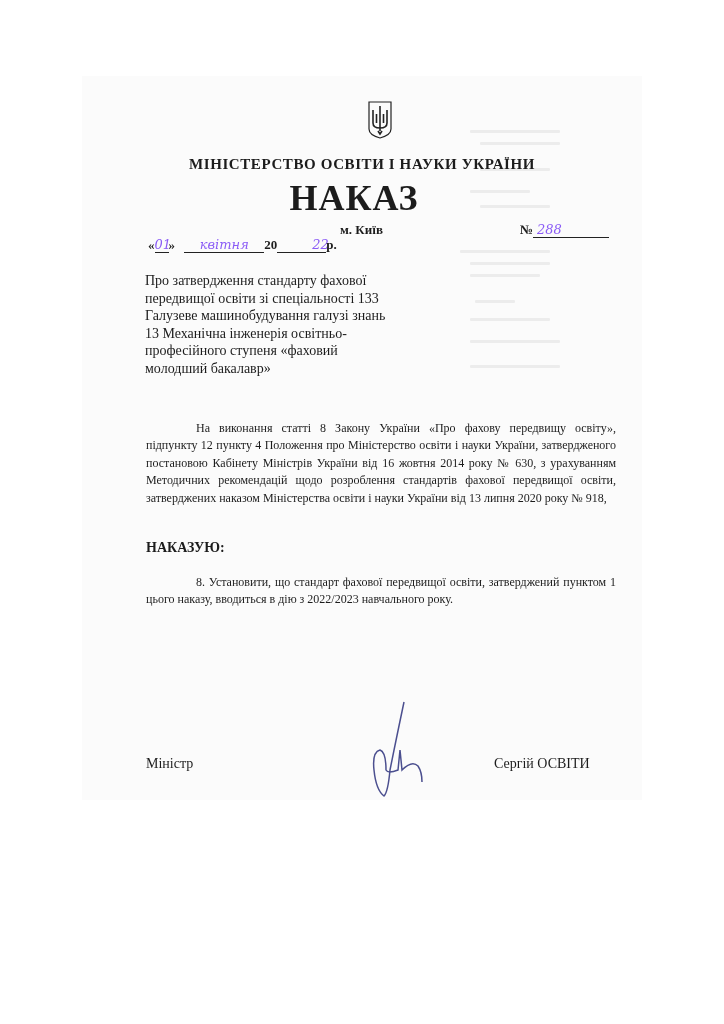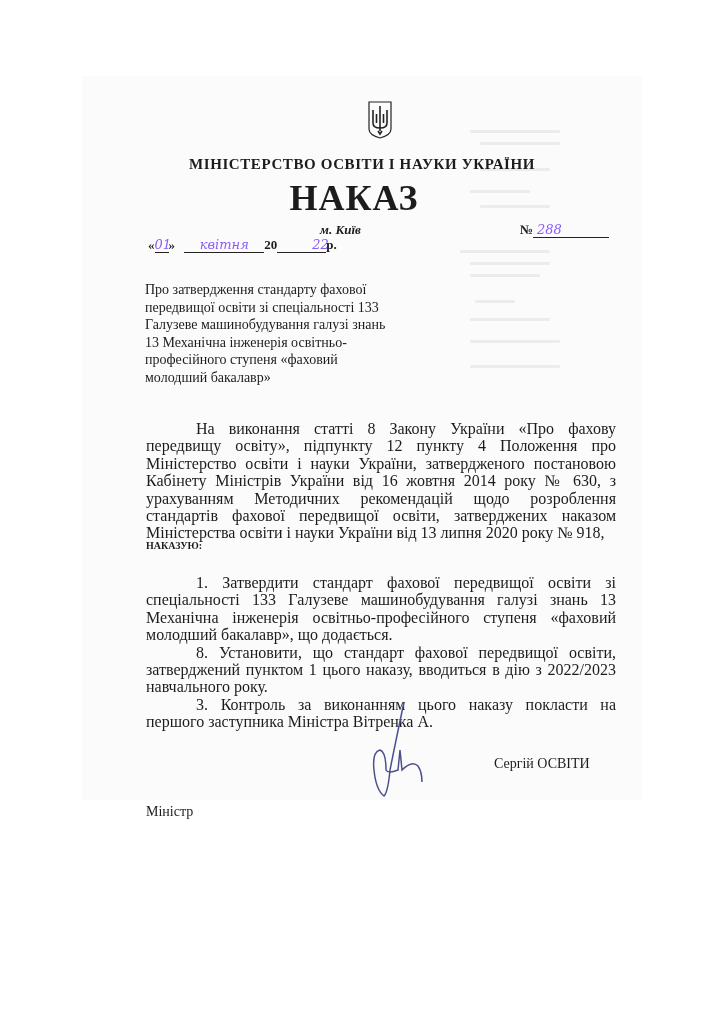--- a/index.html
+++ b/index.html
@@ -6,28 +6,28 @@
     body { width: 724px; height: 1024px; position: relative; overflow: hidden; font-family: "Liberation Serif", "DejaVu Serif", serif; color: #1c1c1c; }
     .scan { position: absolute; left: 82px; top: 76px; width: 560px; height: 724px; background: #fbfbfb; }
     .ghost { position: absolute; height: 3px; background: #ececec; border-radius: 1px; }
     .abs { position: absolute; }
     .emblem { left: 368px; top: 101px; width: 24px; height: 38px; }
     .ministry { left: 0; width: 724px; top: 156px; text-align: center; font-weight: bold; font-size: 15px; letter-spacing: 0.6px; }
     .title { left: 0; width: 708px; top: 178px; text-align: center; font-weight: bold; font-size: 36px; letter-spacing: 1px; line-height: 40px; }
     .dateline { top: 222px; font-size: 13px; font-weight: bold; }
     .hand { font-family: "DejaVu Serif", serif; font-style: italic; font-weight: normal; color: #8b5cf6; }
     .uline { display: inline-block; border-bottom: 1px solid #222; text-align: center; line-height: 14px; }
-    .subject { left: 145px; top: 281px; width: 250px; font-size: 14px; line-height: 17.5px; }
-    .para { left: 146px; width: 470px; font-size: 16px; line-height: 17.4px; text-align: justify; }
+    .subject { left: 145px; top: 272px; width: 250px; font-size: 14px; line-height: 17.5px; }
+    .para { left: 146px; width: 470px; font-size: 12px; line-height: 17.4px; text-align: justify; }
     .indent { text-indent: 50px; }
     .p-main { top: 420px; }
-    .nakazuyu { left: 146px; top: 540px; font-weight: bold; font-size: 10px; }
+    .nakazuyu { left: 146px; top: 540px; font-weight: bold; font-size: 14px; }
     .items { top: 574px; }
     .items p { margin: 0; }
-    .sig-left { left: 146px; top: 756px; font-size: 14px; margin-top: 48px; }
+    .sig-left { left: 146px; top: 756px; font-size: 14px; }
     .sig-right { left: 494px; top: 756px; font-size: 14px; }
     .signature { left: 360px; top: 700px; width: 80px; height: 100px; }
   </style>
 </head>
 <body>
 
 <div class="scan"></div>
 
 <div>
   <div class="ghost" style="left:470px;top:130px;width:90px;"></div>
@@ -49,34 +49,32 @@
   <path d="M12 5 V30 M5 9 V22 Q5 27 12 27 Q19 27 19 22 V9 M8.5 13 V22 M15.5 13 V22 M10 30 L12 33 L14 30" fill="none" stroke="#222" stroke-width="1.6"></path>
 </svg>
 
 <div class="abs ministry">МІНІСТЕРСТВО ОСВІТИ І НАУКИ УКРАЇНИ</div>
 <div class="abs title">НАКАЗ</div>
 
 <div class="abs dateline" style="left:148px;">
   <span>«</span><span class="hand uline" style="width:14px;">01</span><span>»</span>
   <span class="hand uline" style="width:80px;margin-left:6px;margin-top:16px;">квітня</span><span>20</span><span class="hand uline" style="width:14px;padding-left:35px;">22</span><span>р.</span>
 </div>
-<div class="abs dateline" style="left:320px;font-style:italic;">м. Київ</div>
+<div class="abs dateline" style="left:340px;">м. Київ</div>
 <div class="abs dateline" style="left:520px;">
   <span>№</span><span class="hand uline" style="width:72px;text-align:left;padding-left:4px;">288</span>
 </div>
 
 <div class="abs subject">Про затвердження стандарту фахової передвищої освіти зі спеціальності 133 Галузеве машинобудування галузі знань 13 Механічна інженерія освітньо-професійного ступеня «фаховий молодший бакалавр»</div>
 
 <div class="abs para indent p-main">На виконання статті 8 Закону України «Про фахову передвищу освіту», підпункту 12 пункту 4 Положення про Міністерство освіти і науки України, затвердженого постановою Кабінету Міністрів України від 16 жовтня 2014 року № 630, з урахуванням Методичних рекомендацій щодо розроблення стандартів фахової передвищої освіти, затверджених наказом Міністерства освіти і науки України від 13 липня 2020 року № 918,</div>
 
 <div class="abs nakazuyu">НАКАЗУЮ:</div>
 
 <div class="abs para items">
-  <p class="indent">1. Затвердити стандарт фахової передвищої освіти зі спеціальності 133 Галузеве машинобудування галузі знань 13 Механічна інженерія освітньо-професійного ступеня «фаховий молодший бакалавр», що додається.</p>
   <p class="indent">8. Установити, що стандарт фахової передвищої освіти, затверджений пунктом 1 цього наказу, вводиться в дію з 2022/2023 навчального року.</p>
-  <p class="indent">3. Контроль за виконанням цього наказу покласти на першого заступника Міністра Вітренка А.</p>
 </div>
 
 <div class="abs sig-left">Міністр</div>
 <svg class="abs signature" viewBox="0 0 80 100">
   <path d="M44 2 Q36 40 30 70 Q28 92 24 96 Q16 90 14 70 Q12 52 20 50 Q26 52 26 70 Q28 74 38 70 L40 50 L42 70 Q52 60 58 66 Q62 72 62 82" fill="none" stroke="#4b4f8f" stroke-width="1.5"></path>
 </svg>
 <div class="abs sig-right">Сергій ОСВІТИ</div>
 
 </body></html>

